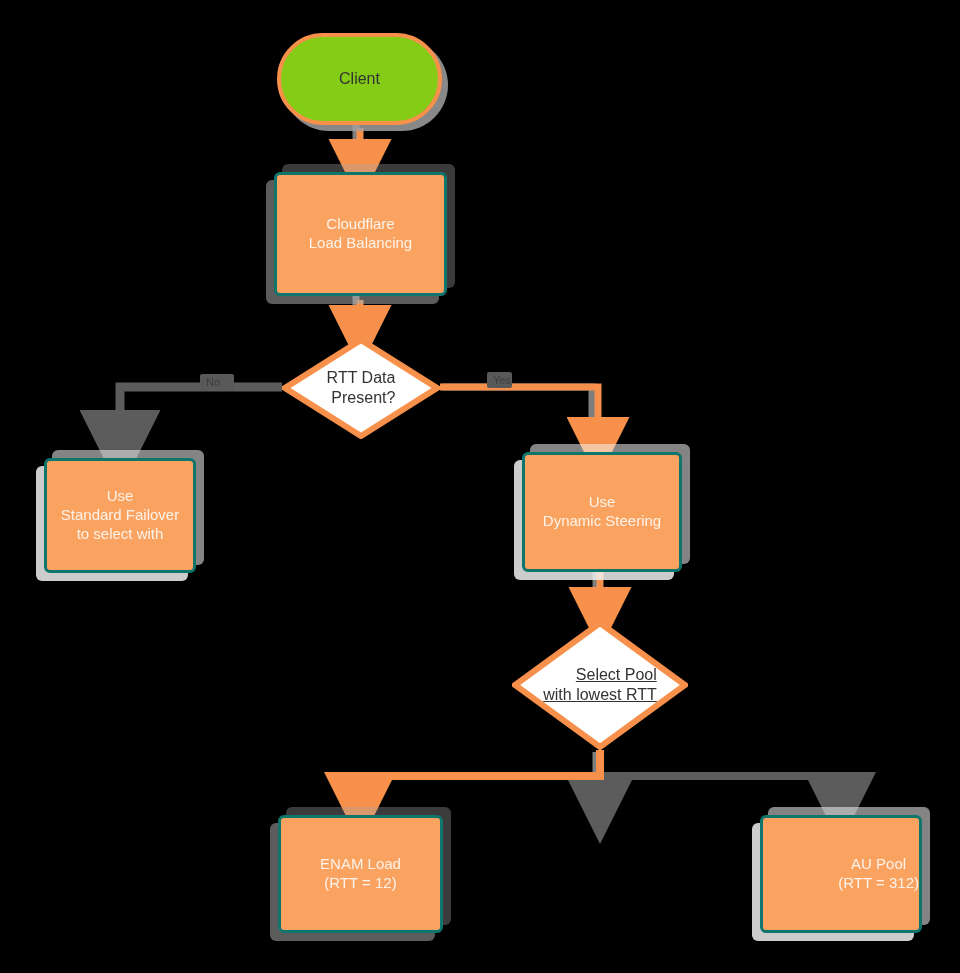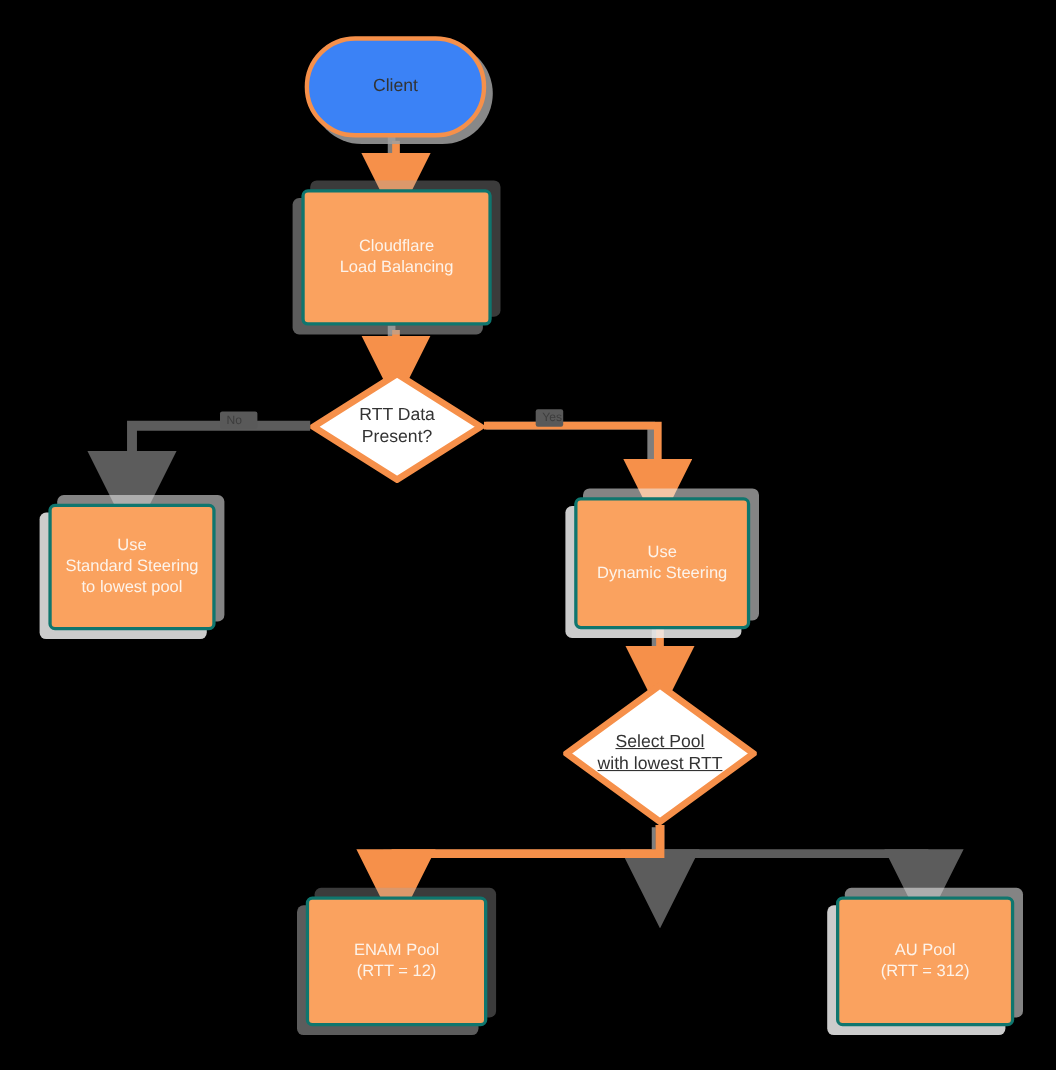--- a/index.html
+++ b/index.html
@@ -33,21 +33,21 @@
     position: absolute;
     display: flex;
     align-items: center;
     justify-content: center;
     text-align: center;
     line-height: 1.25;
   }
 
   
   .node-terminal {
-    background: #3b82f6;
+    background: #84cc16;
     border: 4px solid #f6904a;
     border-radius: 999px;
     color: #333333;
     font-size: 16px;
     box-shadow: 6px 6px 0 0 rgba(160,160,160,0.85);
   }
 
   
   .node-process {
     background: #faa25f;
@@ -72,20 +72,21 @@
   }
   .node-decision .dia-shape {
     position: absolute;
     left: 0; top: 0;
     width: 100%; height: 100%;
   }
   .node-decision .dia-label {
     position: relative;
     z-index: 2;
     padding: 0 10px;
+    text-align: right;
   }
 
   
   .edge-label {
     position: absolute;
     background: #595959;
     color: #3d3d3d;
     font-size: 11px;
     padding: 2px 6px;
     border-radius: 2px;
@@ -156,22 +157,22 @@
     </svg>
     <div class="dia-label">
       <div>RTT Data</div>
       <div>Present?</div>
     </div>
   </div>
 
   <div class="node node-process light-shadow" style="left:44px; top:458px; width:152px; height:115px;">
     <div>
       <div>Use</div>
-      <div>Standard Steering</div>
-      <div>to lowest pool</div>
+      <div>Standard Failover</div>
+      <div>to select with</div>
     </div>
   </div>
 
   <div class="node node-process light-shadow" style="left:522px; top:452px; width:160px; height:120px;">
     <div>
       <div>Use</div>
       <div>Dynamic Steering</div>
     </div>
   </div>
 
@@ -180,27 +181,27 @@
       <polygon points="88,3 173,65 88,127 3,65" fill="#ffffff" stroke="#f6904a" stroke-width="6"></polygon>
     </svg>
     <div class="dia-label">
       <div>Select Pool</div>
       <div>with lowest RTT</div>
     </div>
   </div>
 
   <div class="node node-process" style="left:278px; top:815px; width:165px; height:118px;">
     <div>
-      <div>ENAM Pool</div>
+      <div>ENAM Load</div>
       <div><span>(</span><span class="bold">RTT = 12</span><span>)</span></div>
     </div>
   </div>
 
 
-  <div class="node node-process light-shadow" style="left:760px; top:815px; width:162px; height:118px;">
+  <div class="node node-process light-shadow" style="left:760px; top:815px; width:162px; height:118px;justify-content:flex-end;">
     <div>
       <div>AU Pool</div>
       <div>(RTT = 312)</div>
     </div>
   </div>
 
   <div class="edge-label" style="left:200px; top:374px; width:34px;">No</div>
 
   <div class="edge-label" style="left:487px; top:372px; width:25px;">Yes</div>
 

